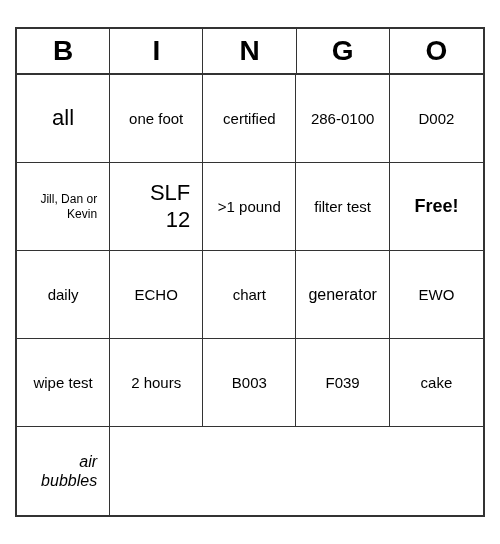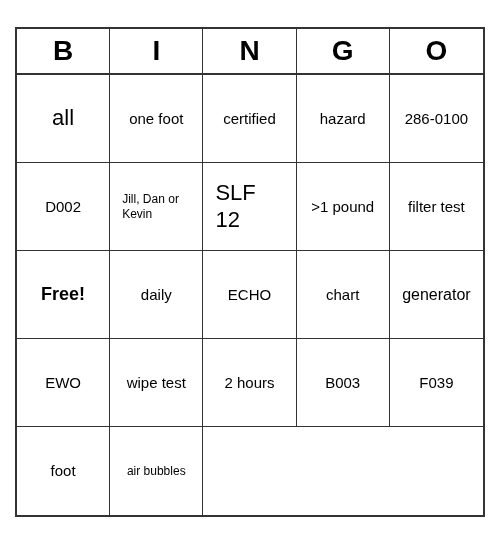--- a/index.html
+++ b/index.html
@@ -47,21 +47,21 @@
       grid-template-columns: repeat(5, 1fr);
       grid-template-rows: repeat(5, 88px);
     }
 
     .bingo-cell {
       border-right: 1px solid #333;
       border-bottom: 1px solid #333;
       display: flex;
       align-items: center;
       justify-content: center;
-      text-align: left;
+      text-align: right;
       font-size: 15px;
       padding: 12px;
       line-height: 1.2;
     }
 
     .bingo-cell:nth-child(5n) {
       border-right: none;
     }
 
     .bingo-cell:nth-child(n+21) {
@@ -91,33 +91,32 @@
   <div class="bingo-header-cell">B</div>
       <div class="bingo-header-cell">I</div>
       <div class="bingo-header-cell">N</div>
       <div class="bingo-header-cell">G</div>
       <div class="bingo-header-cell">O</div>
     </div>
   <div class="bingo-grid">
   <div class="bingo-cell large-text">all</div>
       <div class="bingo-cell">one foot</div>
       <div class="bingo-cell">certified</div>
-      <div class="bingo-cell">hazard</div>
       <div class="bingo-cell">286-0100</div>
       <div class="bingo-cell">D002</div>
       <div class="bingo-cell" style="font-size: 12px;">Jill, Dan or Kevin</div>
       <div class="bingo-cell bold-large">SLF 12</div>
       <div class="bingo-cell">&gt;1 pound</div>
       <div class="bingo-cell">filter test</div>
       <div class="bingo-cell free">Free!</div>
       <div class="bingo-cell">daily</div>
       <div class="bingo-cell">ECHO</div>
       <div class="bingo-cell">chart</div>
       <div class="bingo-cell" style="font-size: 16px;">generator</div>
       <div class="bingo-cell">EWO</div>
       <div class="bingo-cell">wipe test</div>
       <div class="bingo-cell">2 hours</div>
       <div class="bingo-cell">B003</div>
       <div class="bingo-cell">F039</div>
-      <div class="bingo-cell">foot</div>
-      <div class="bingo-cell" style="font-size: 12px;">air bubbles</div>
+      <div class="bingo-cell">cake</div>
+      <div class="bingo-cell" style="font-size: 16px; font-style: italic;">air bubbles</div>
     </div>
 </div>
 
 </body></html>

